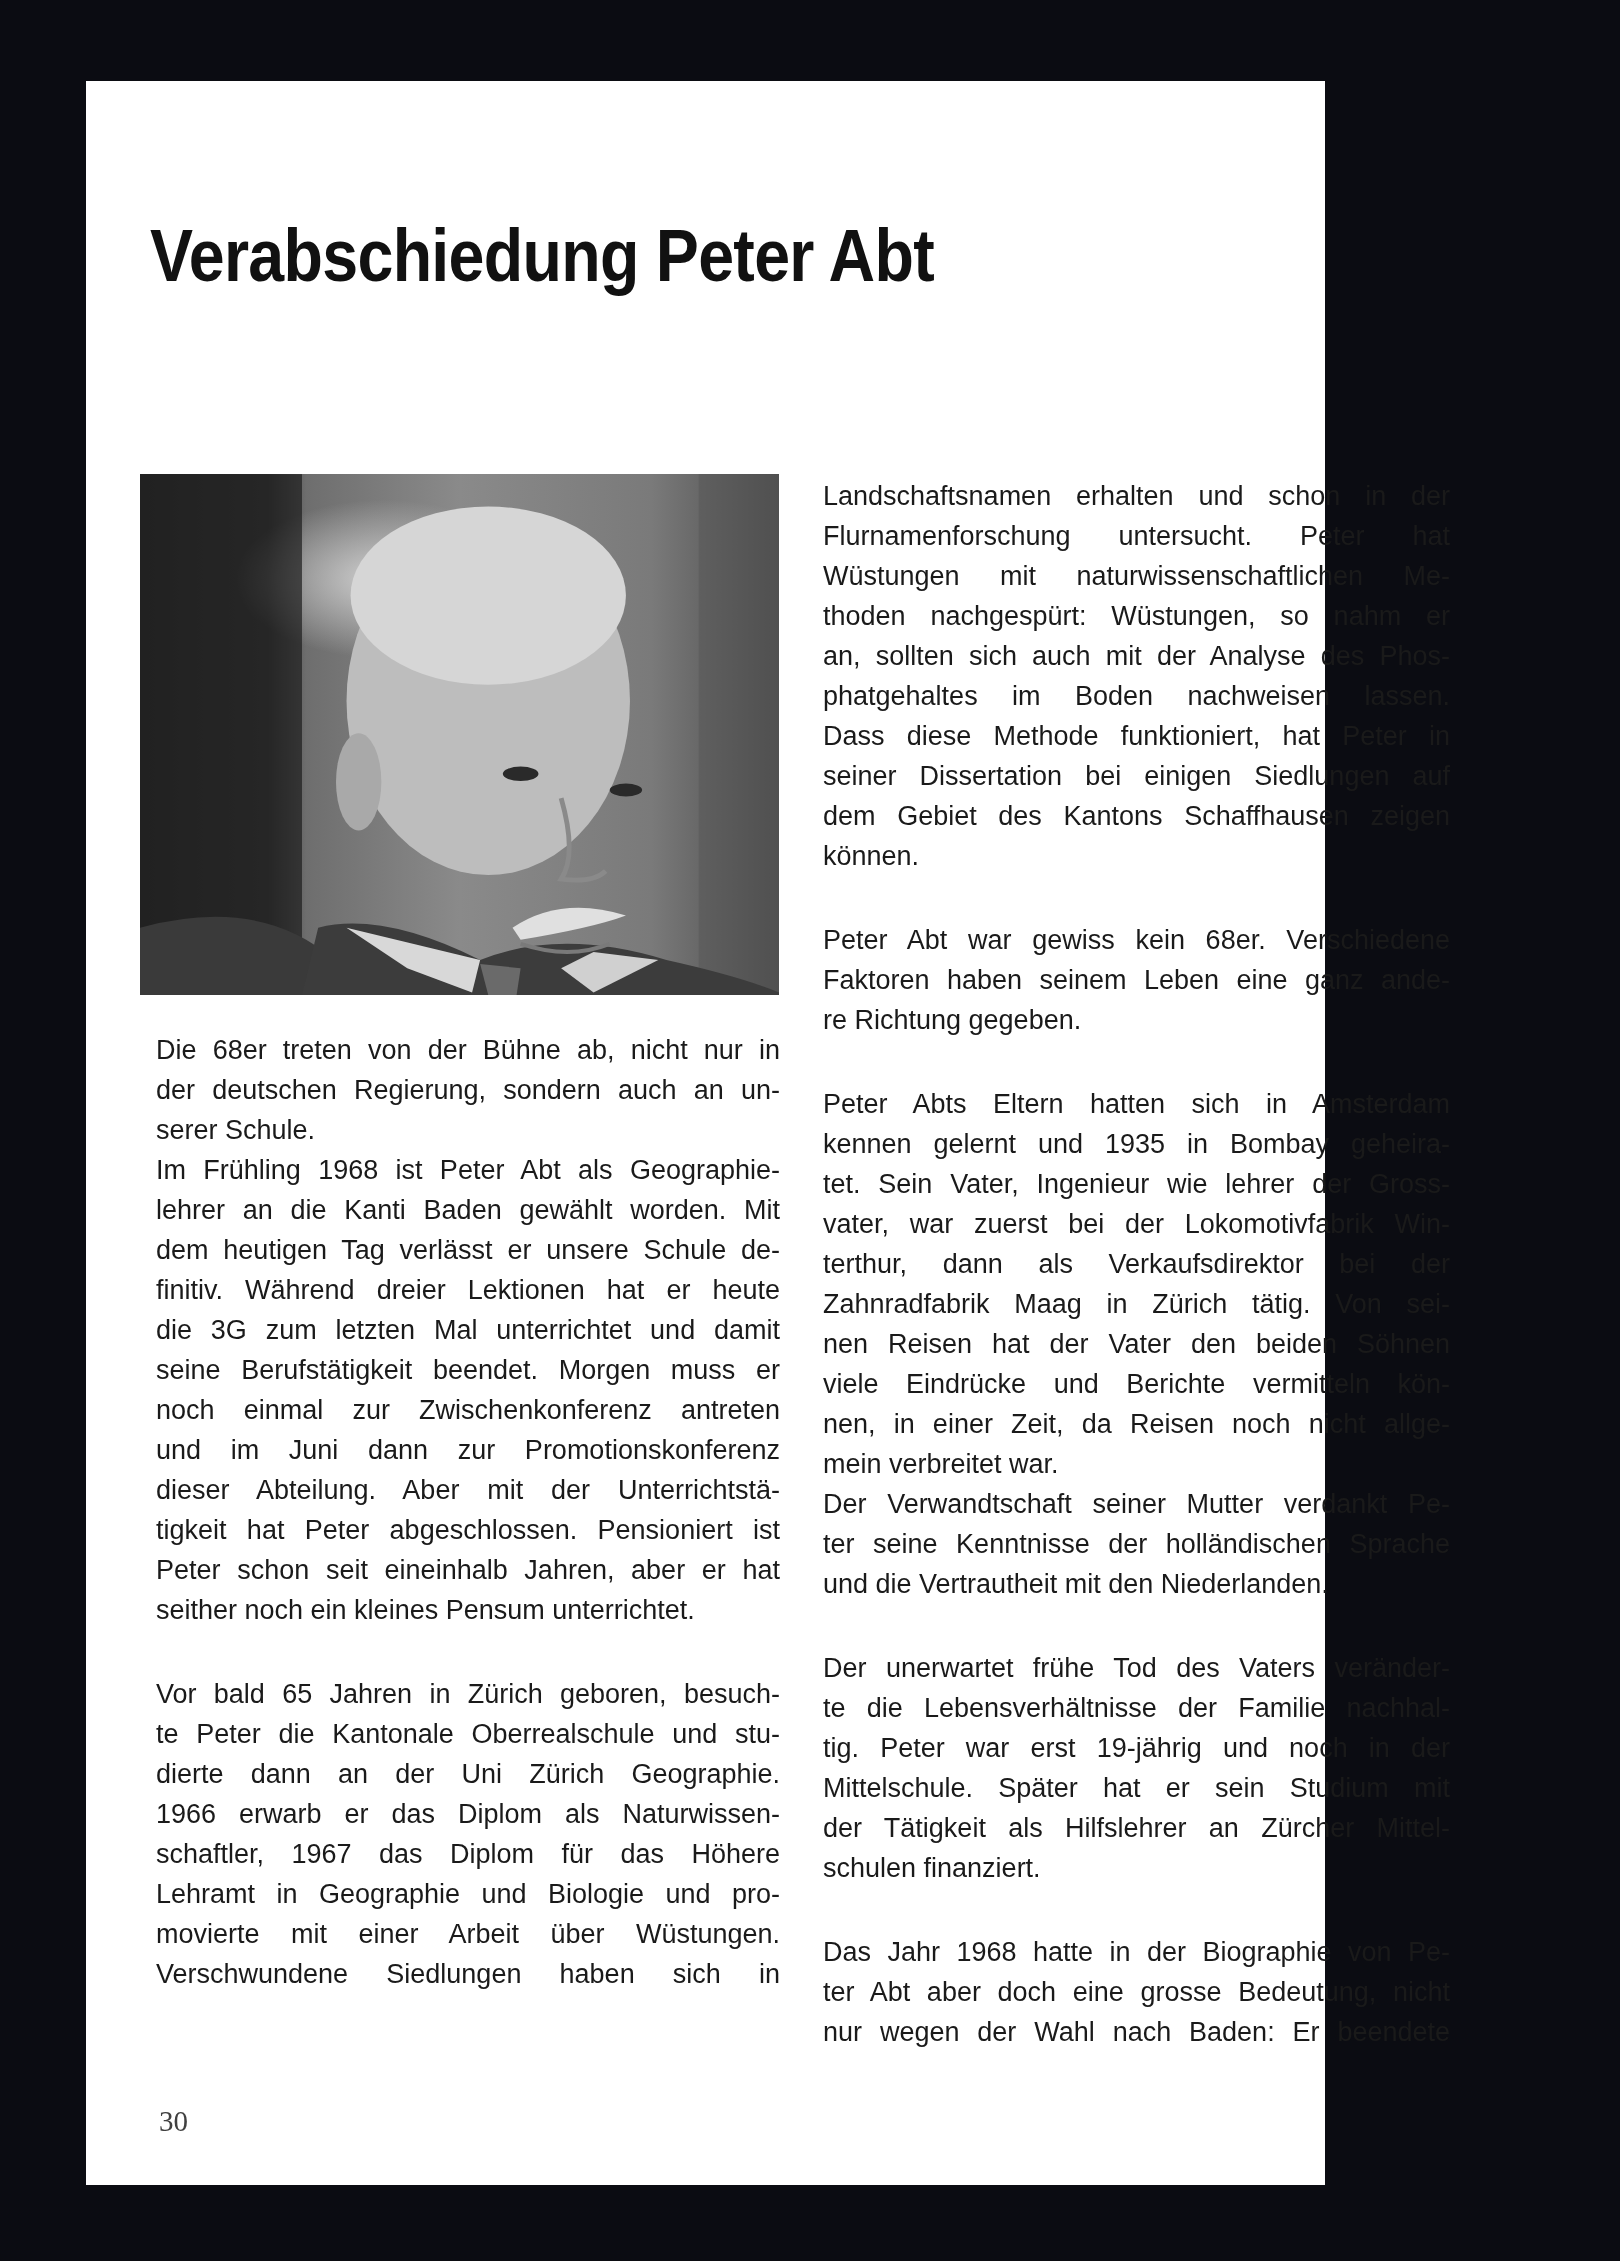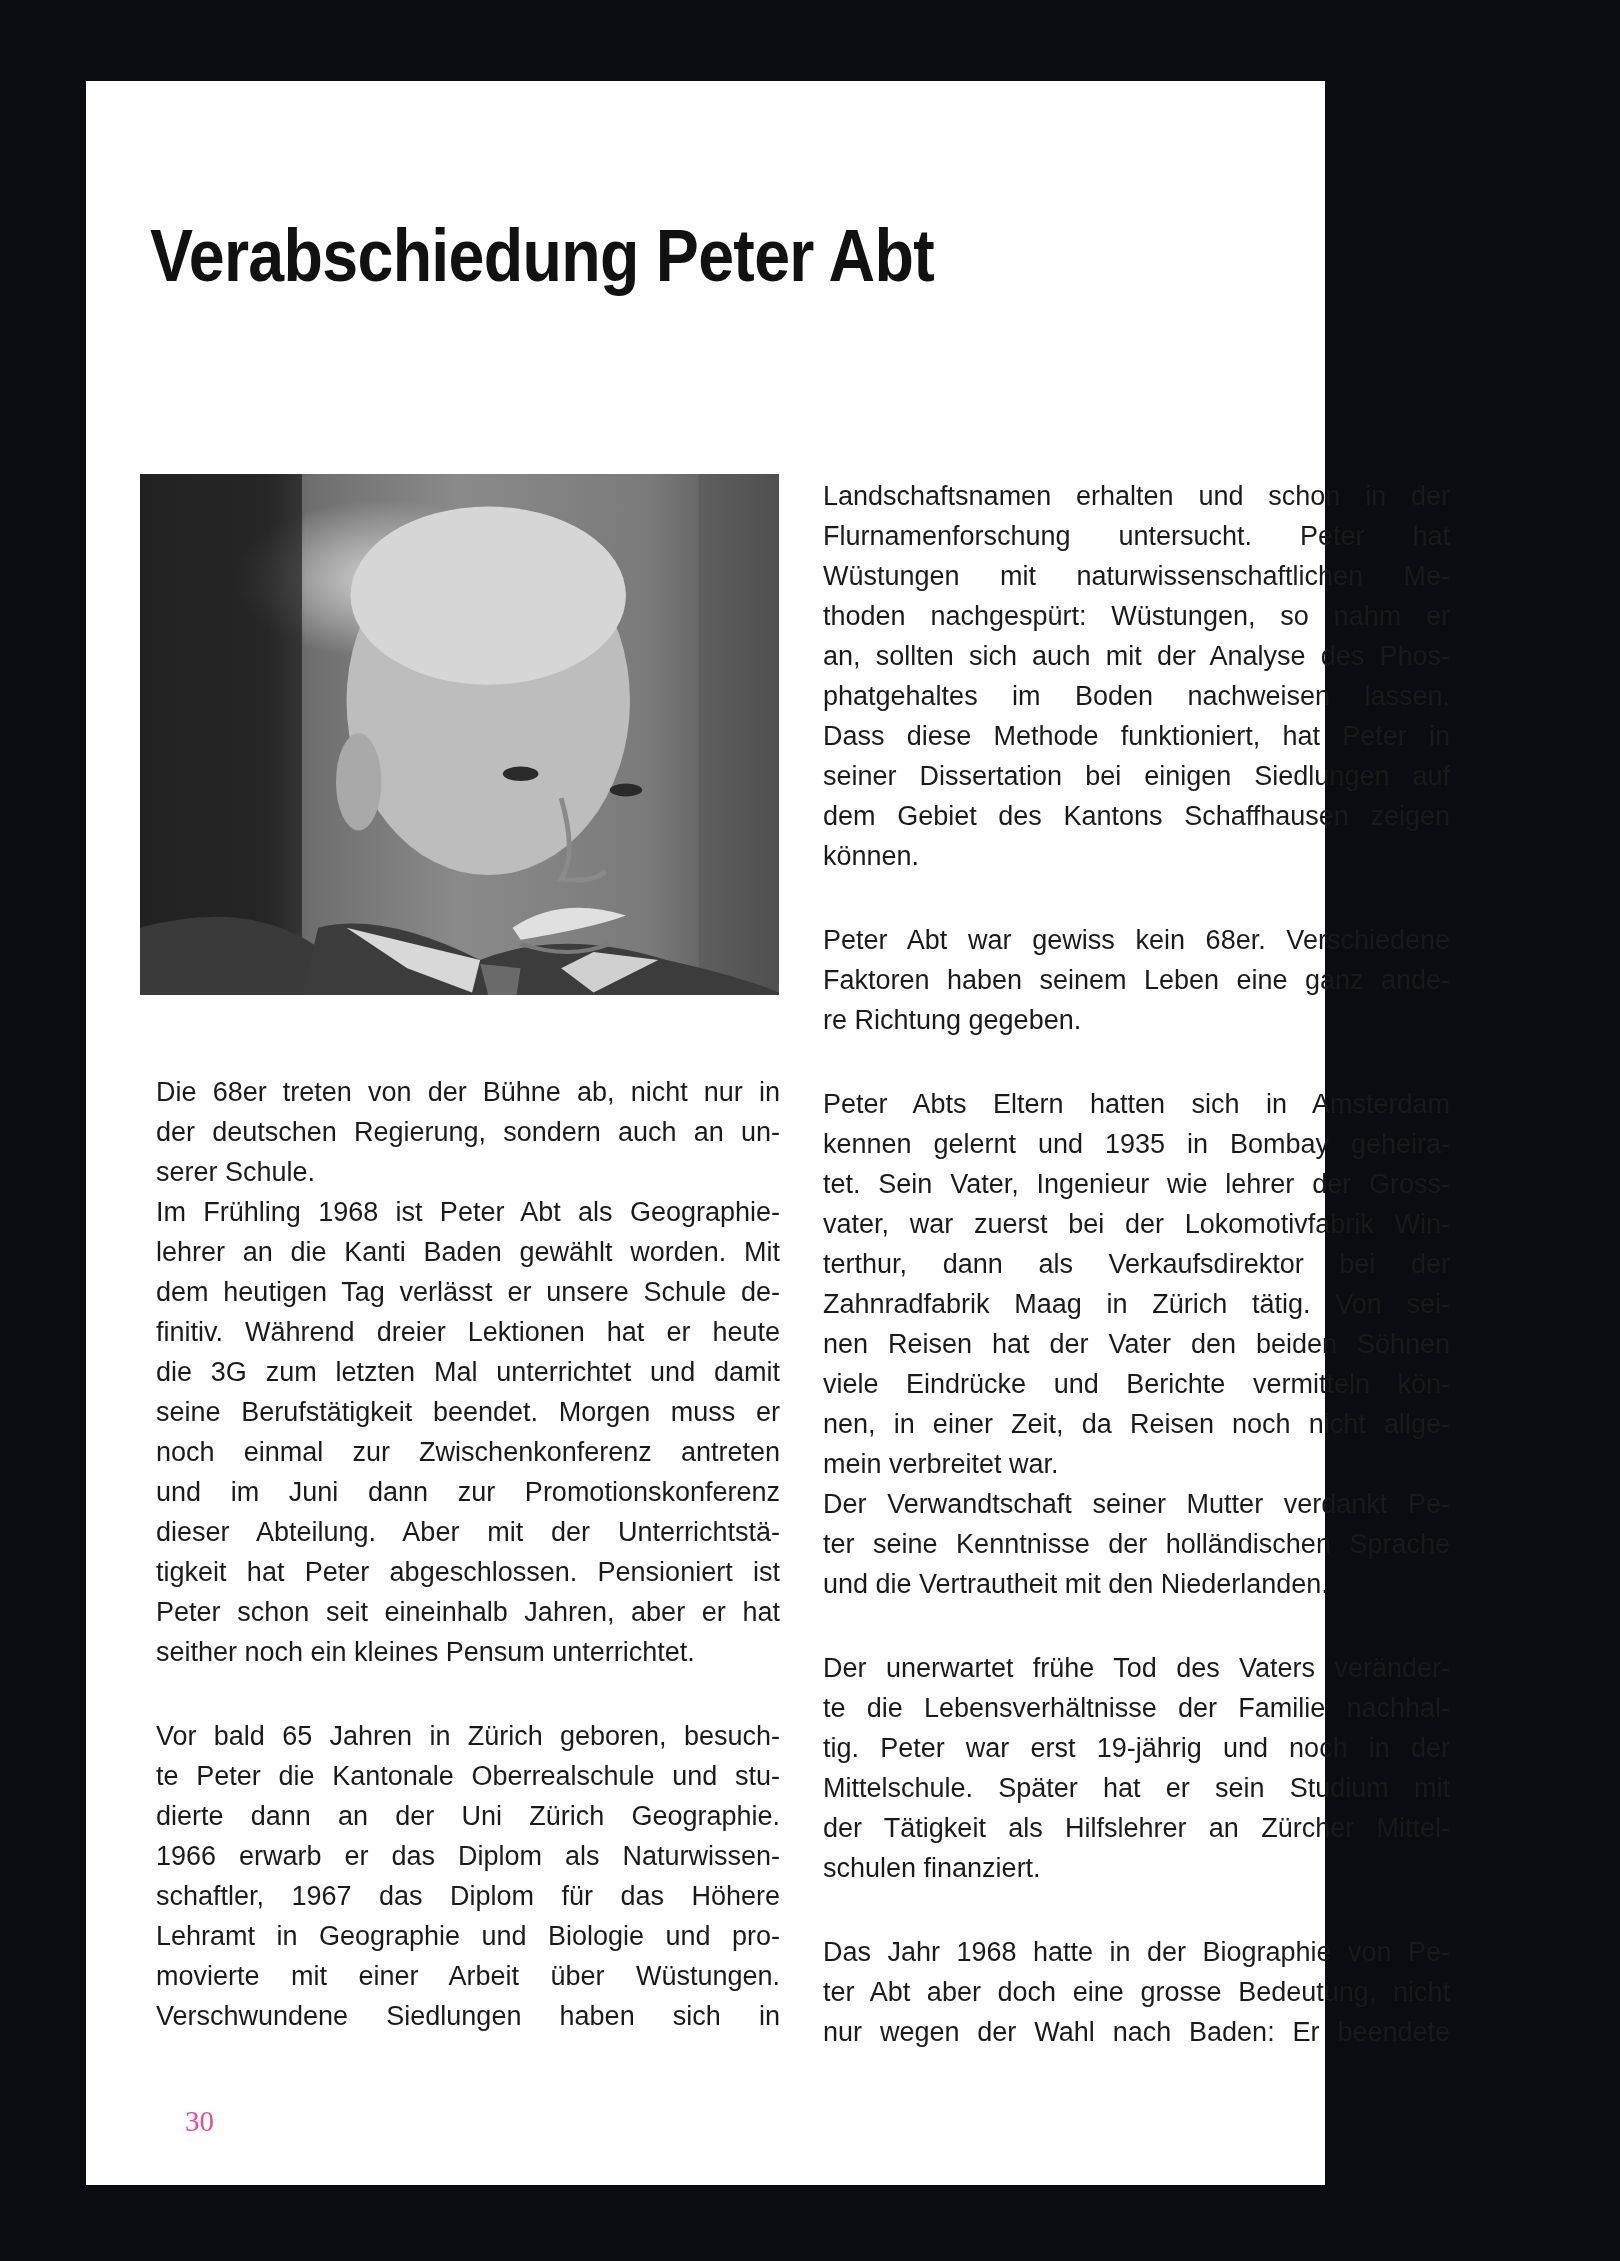--- a/index.html
+++ b/index.html
@@ -39,40 +39,39 @@
       linear-gradient(90deg, #2a2a2a 0%, #3a3a3a 20%, #6e6e6e 26%, #8a8a8a 50%, #7a7a7a 80%, #4a4a4a 100%);
     overflow: hidden;
   }
   .photo svg { position: absolute; left: 0; top: 0; }
   .col {
     position: absolute;
     font-size: 27px;
     line-height: 40px;
     color: #1a1a1a;
   }
-  .col-left { left: 70px; top: 991px; width: 624px; }
+  .col-left { left: 70px; top: 949px; width: 624px; }
   .col-right { left: 737px; top: 395px; width: 627px; }
   .para { margin: 0 0 44px 0; }
   .para.tight { margin-bottom: 0; }
   .line {
     display: block;
     white-space: nowrap;
     text-align: justify;
     text-align-last: justify;
     height: 40px;
   }
   .line.last { text-align-last: left; }
   .page-number {
     position: absolute;
     left: 73px; top: 2020px;
     font-family: "Liberation Serif", serif;
     font-size: 29px;
     line-height: 41px;
-    color: #ec4899;
-    margin-left: 26px;
+    color: #404040;
   }
 </style>
 </head>
 <body>
 
 <div class="page">
   <h1 class="title">Verabschiedung Peter Abt</h1>
 
   <div class="photo" aria-label="Portrait photograph of Peter Abt (black and white)">
     <svg width="639" height="521" viewBox="0 0 789 643">

